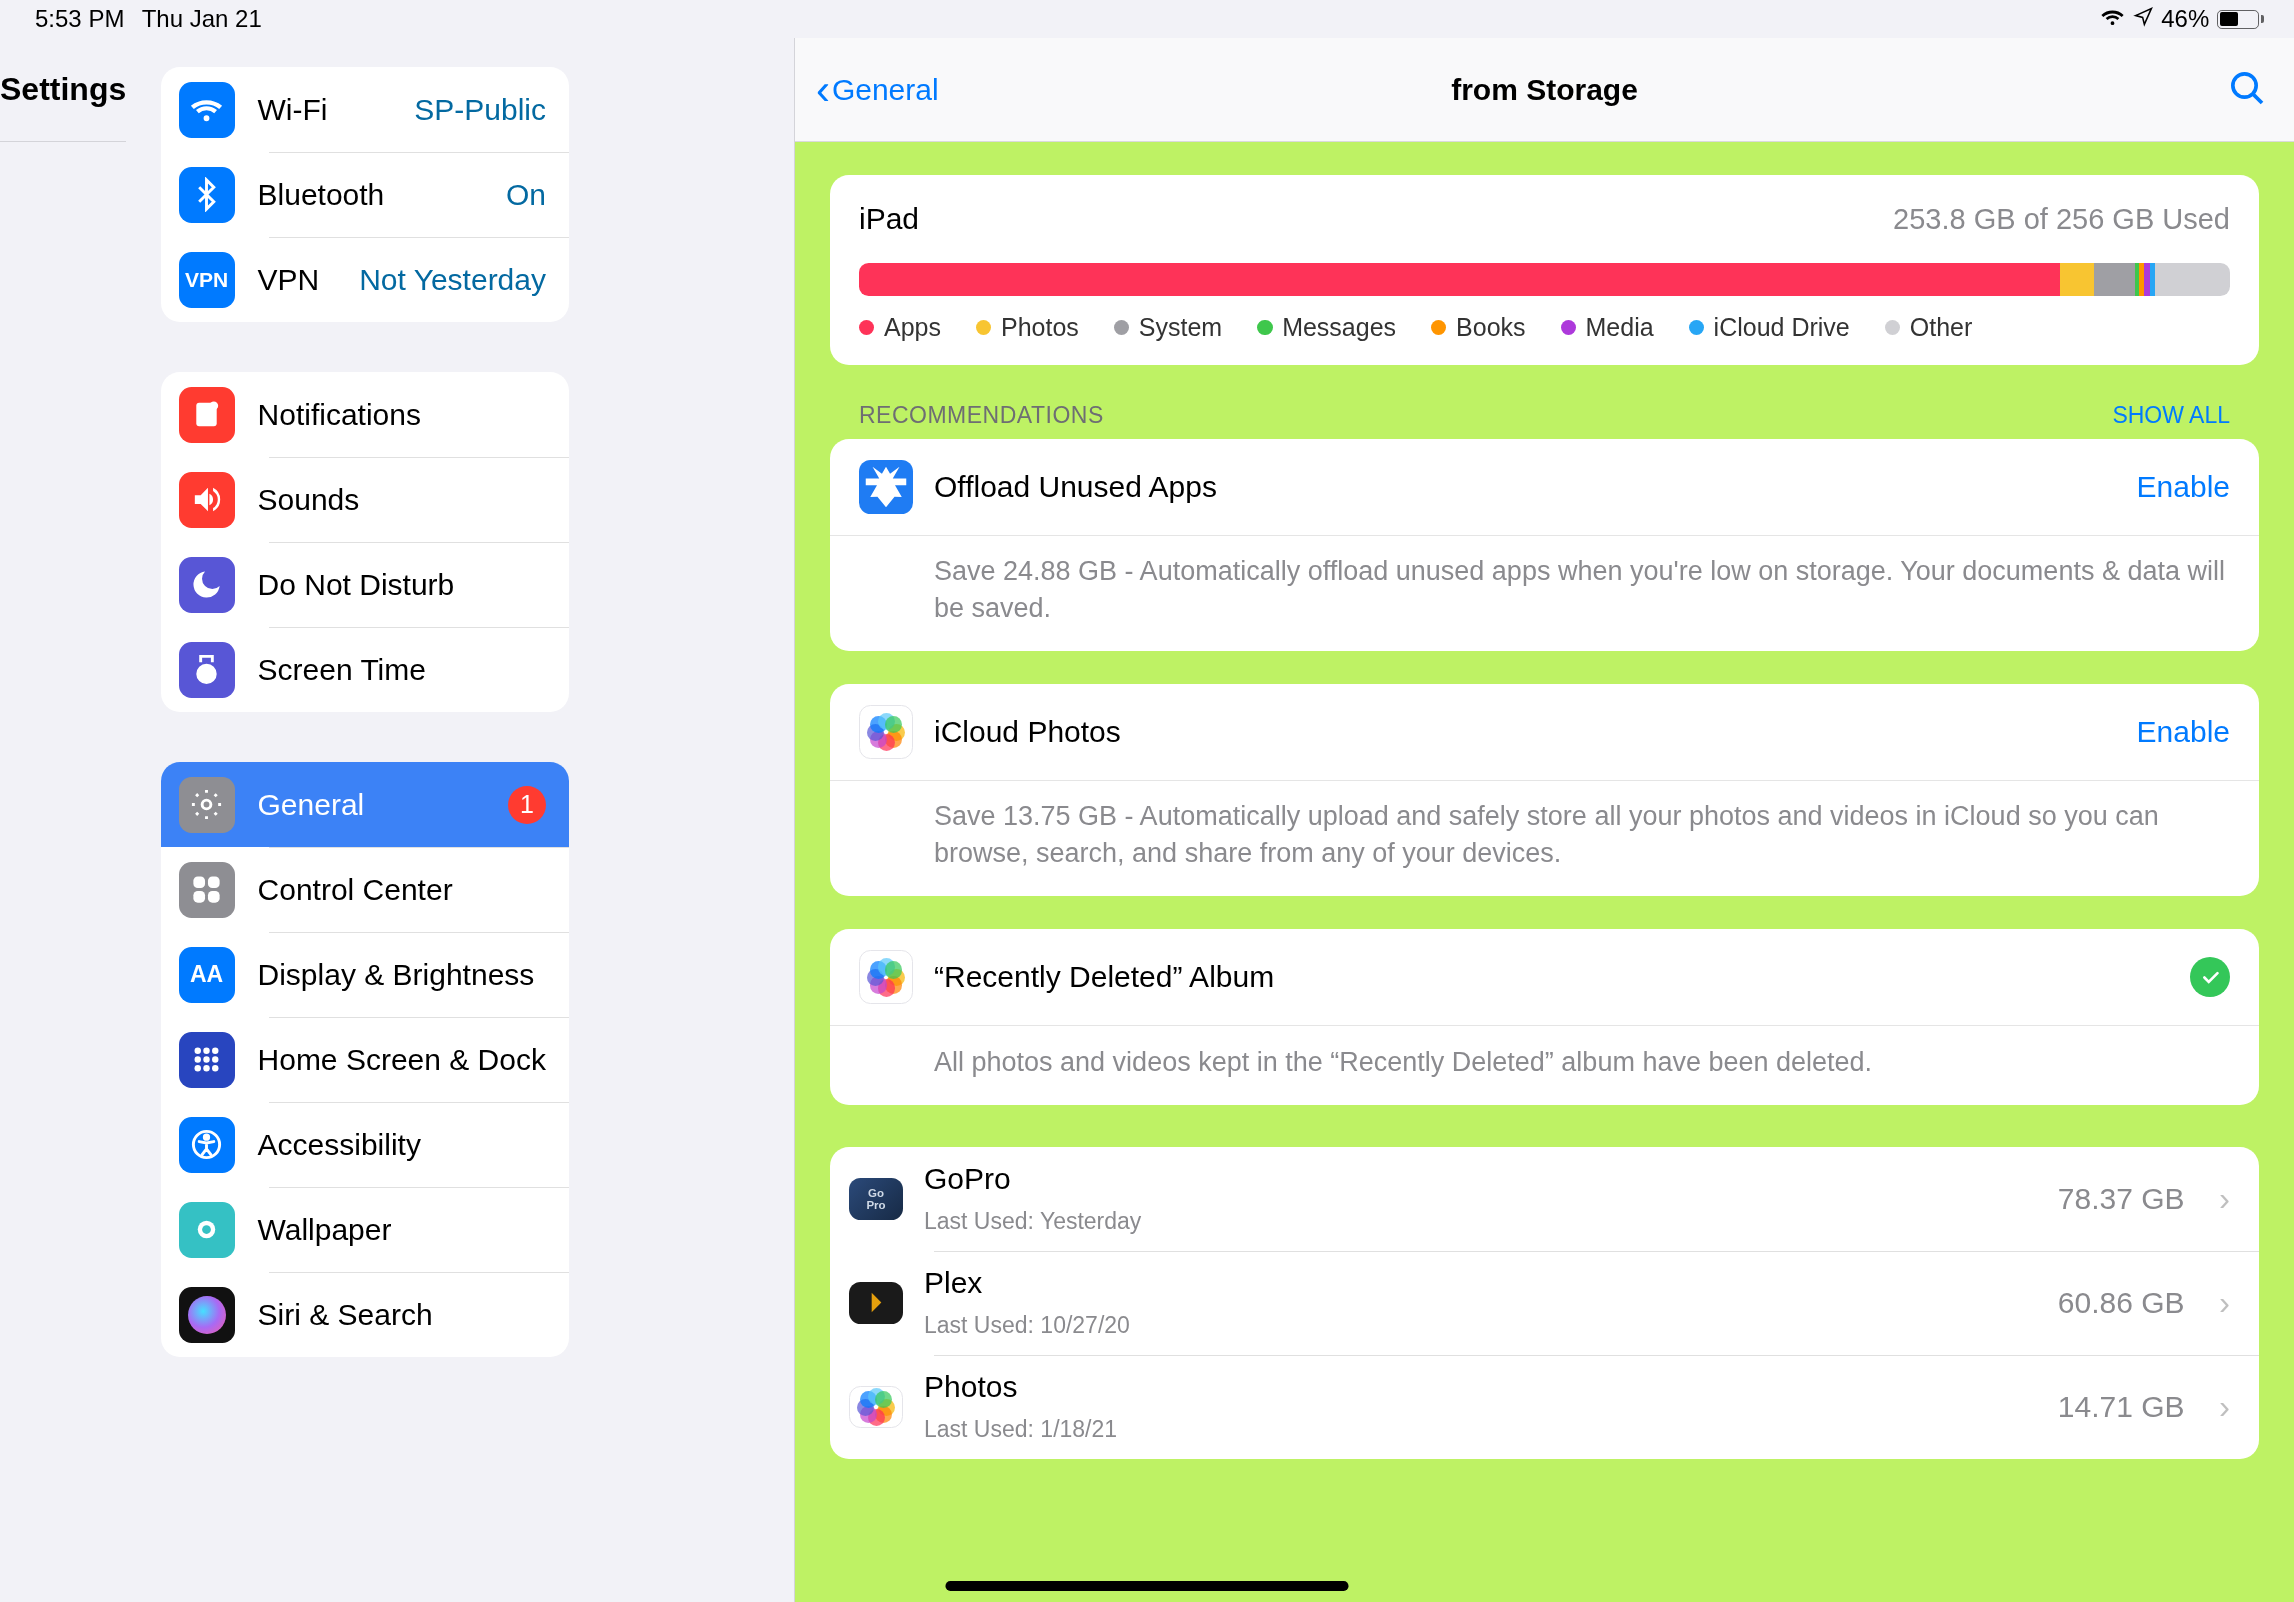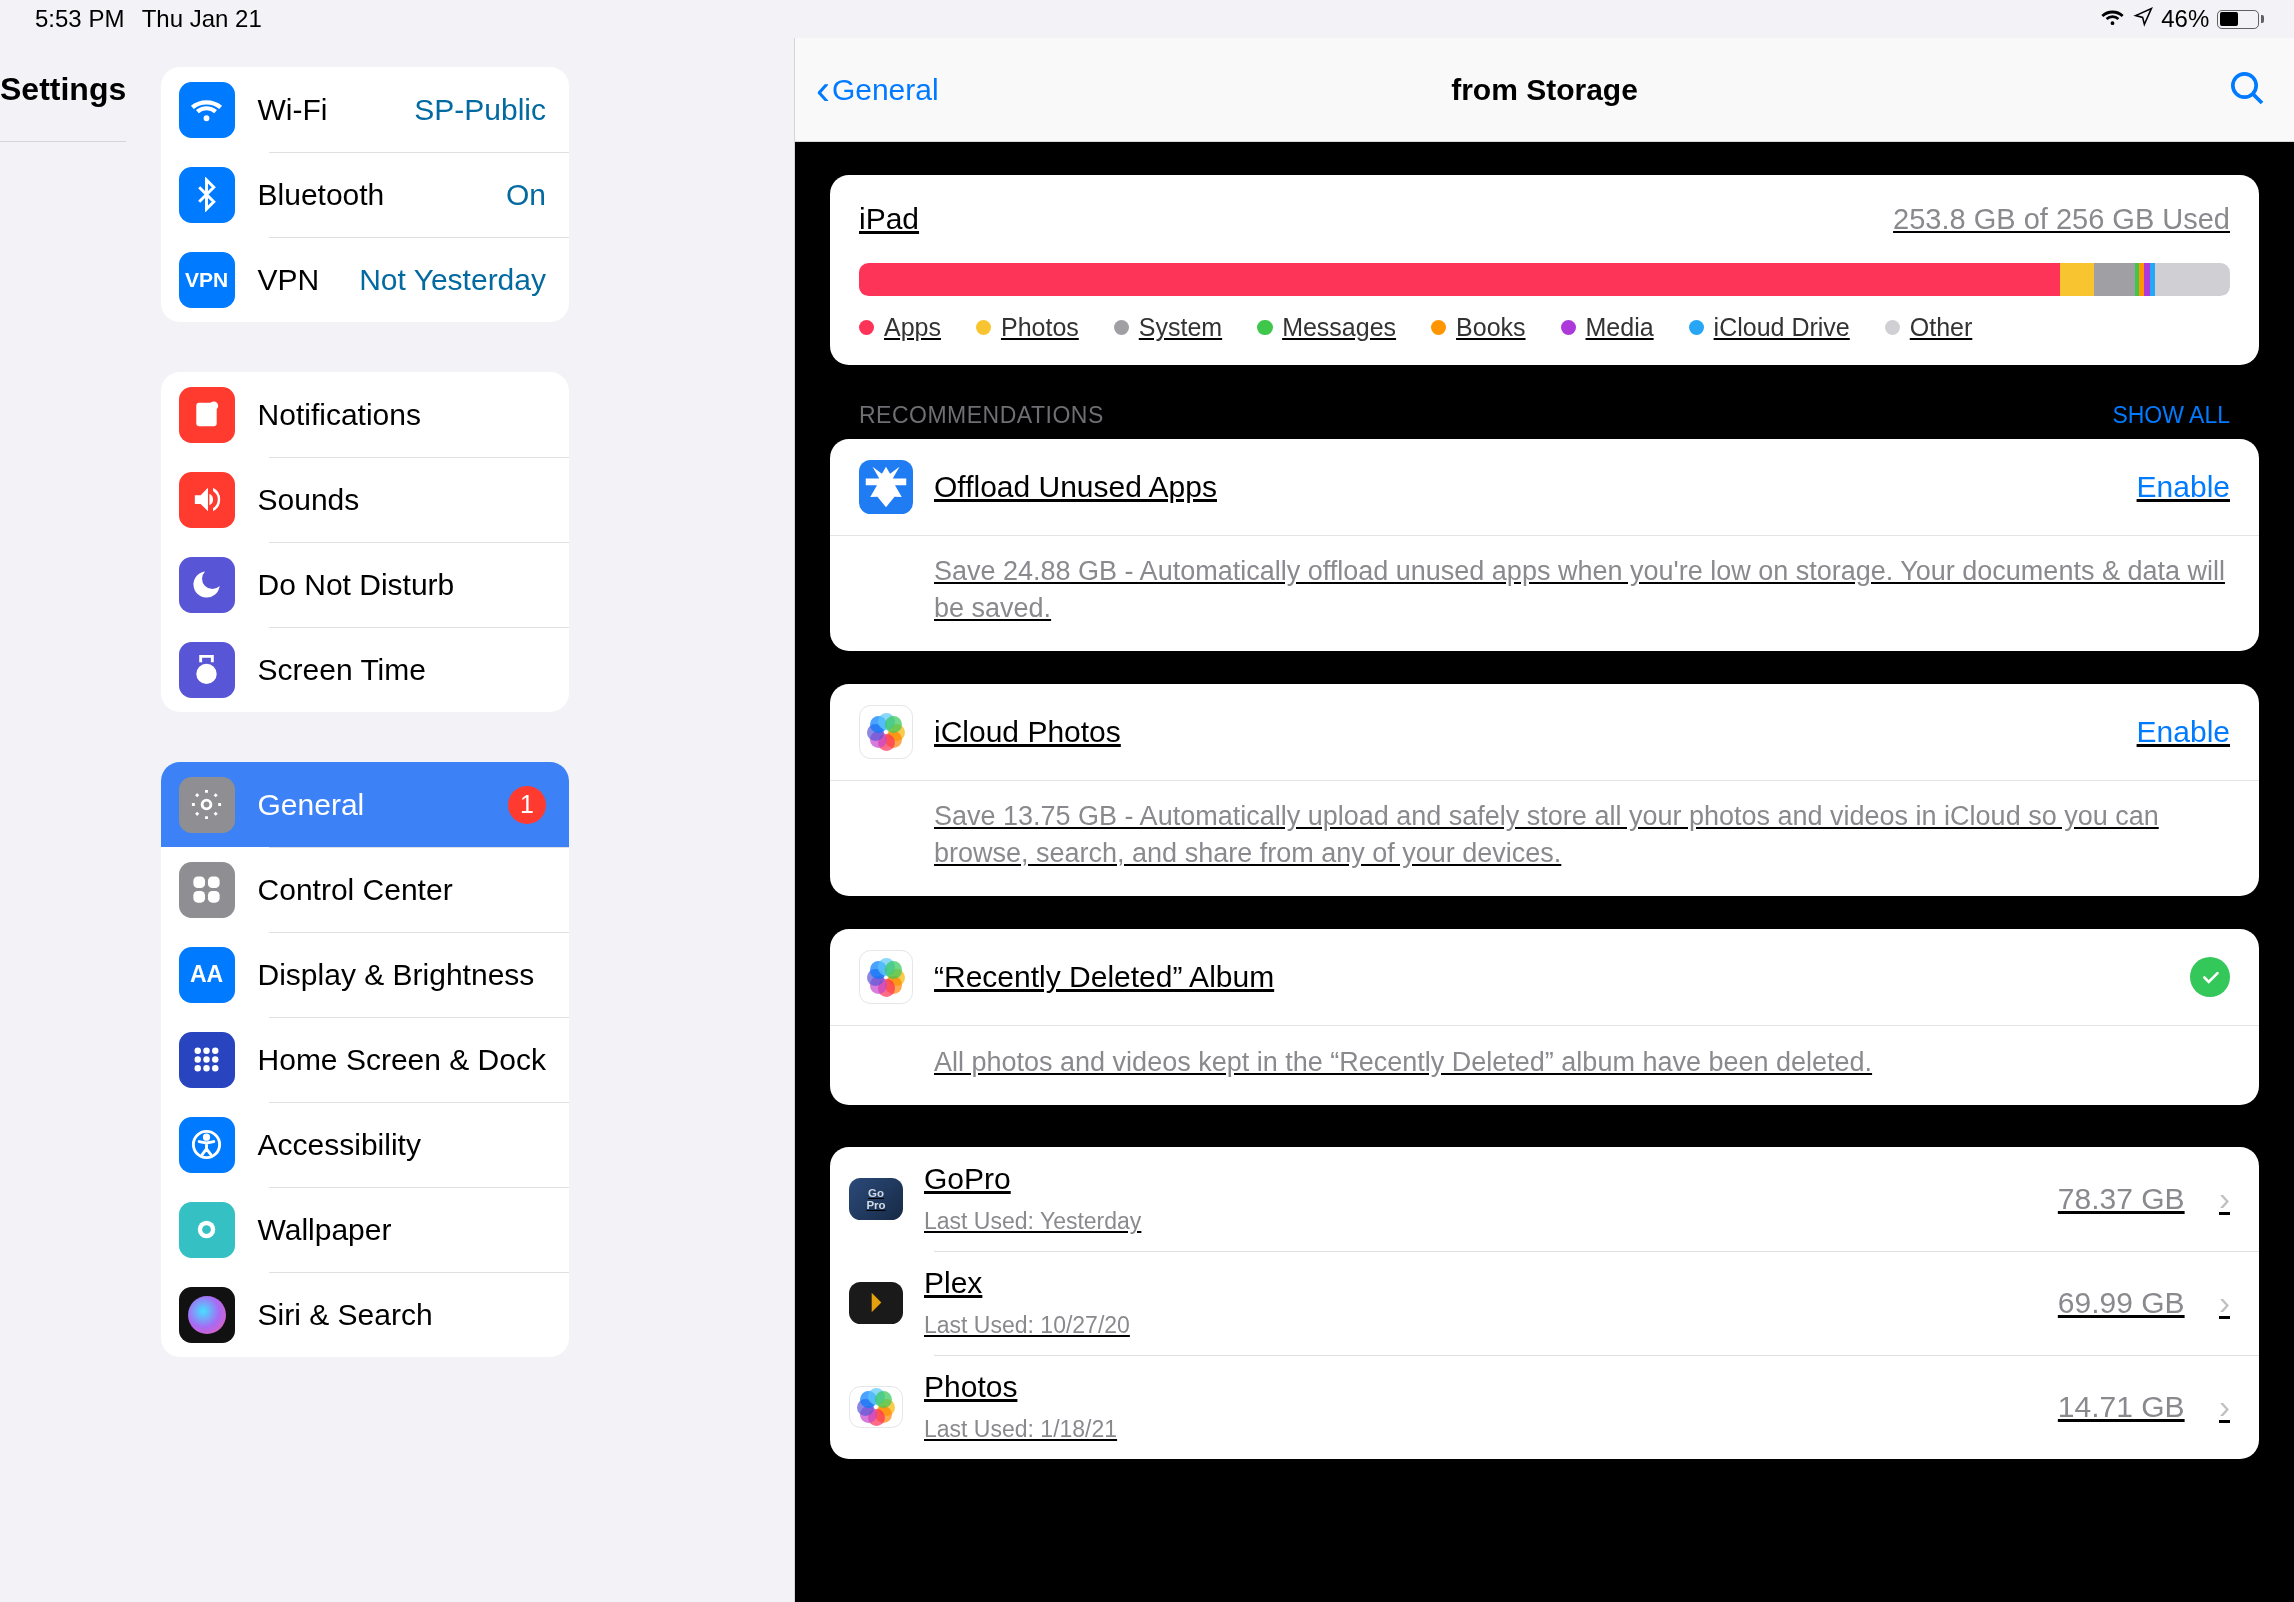--- a/index.html
+++ b/index.html
@@ -147,21 +147,21 @@
   .switch-thumb {
     width: 46px; height: 46px;
     background: #fff;
     border-radius: 23px;
     position: absolute;
     top: 2.9px; left: 2.9px;
     box-shadow: 0 1.9px 4.8px rgba(0,0,0,0.2);
   }
 
   
-  .detail-body { flex:1; overflow: hidden; padding: 0 35px; background:#000000;text-decoration:underline;}
+  .detail-body { flex:1; overflow: hidden; padding: 0 35px; background:#bef264;}
   .card {
     background: #fff;
     border-radius: 19px;
     margin-top: 33px;
     padding: 0;
   }
   .storage-card { padding: 27px 29px 23px; }
   .storage-head {
     display: flex; justify-content: space-between; align-items:center;
     font-size: 30px;
@@ -561,21 +561,21 @@
               <div style="width:100%;height:100%;background:#1a1a1a;display:flex;align-items:center;justify-content:center;border-radius:11.5px;">
                 <svg width="29" height="29" viewBox="0 0 24 24">
                   <path d="M8 4l8 8-8 8z" fill="#e5a00d"></path>
                 </svg>
               </div>
             </div>
             <div class="app-text">
               <div class="app-name">Plex</div>
               <div class="app-sub">Last Used: 10/27/20</div>
             </div>
-            <span class="app-size">69.99 GB</span>
+            <span class="app-size">60.86 GB</span>
             <span class="chev">›</span>
           </div>
           <div class="app-row">
             <div class="app-icon" style="background:#fff;border:1px solid #e5e5ea;">
               <div class="photos-flower" style="background:#fff;">
                 <div class="petal" style="background:#f7b500;left:21px;top:10.6px;"></div>
                 <div class="petal" style="background:#ff8200;left:18px;top:18px;"></div>
                 <div class="petal" style="background:#ff2d55;left:10.6px;top:21px;"></div>
                 <div class="petal" style="background:#c644cd;left:3.1px;top:18px;"></div>
                 <div class="petal" style="background:#5856d6;left:0px;top:10.6px;"></div>

